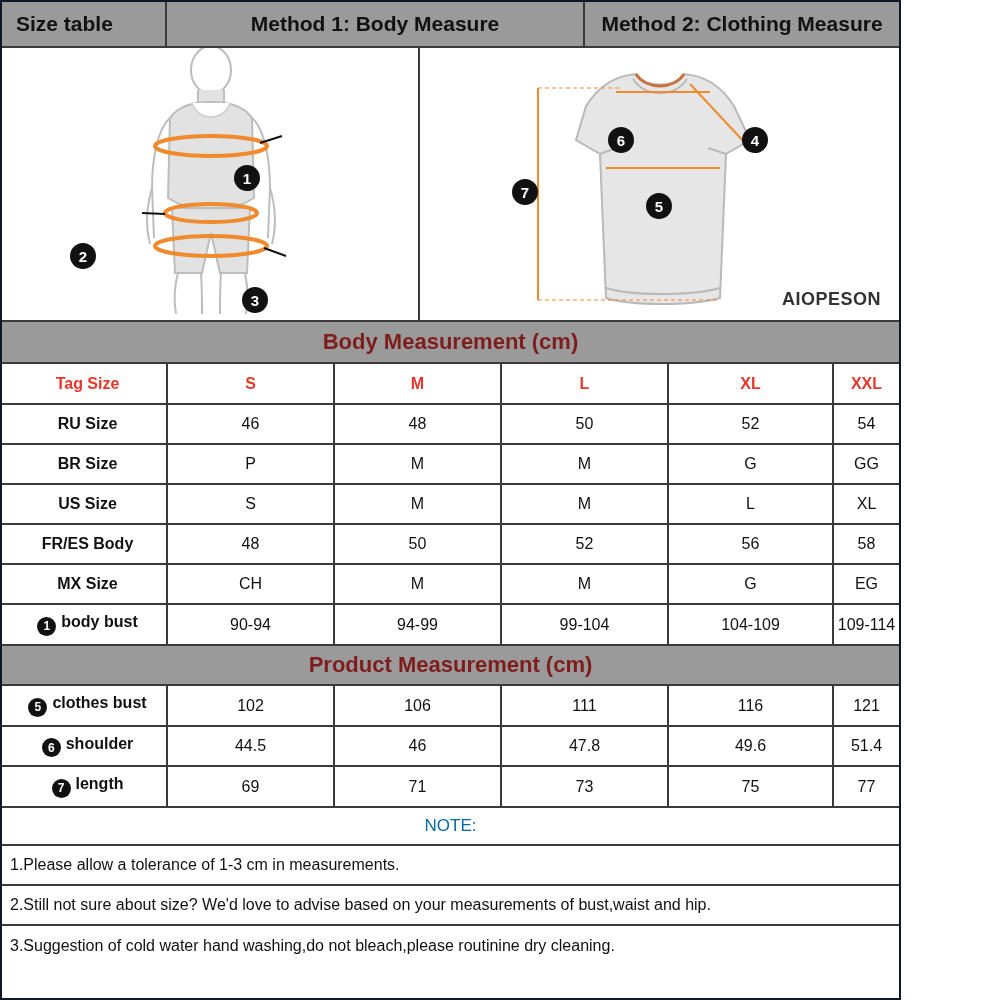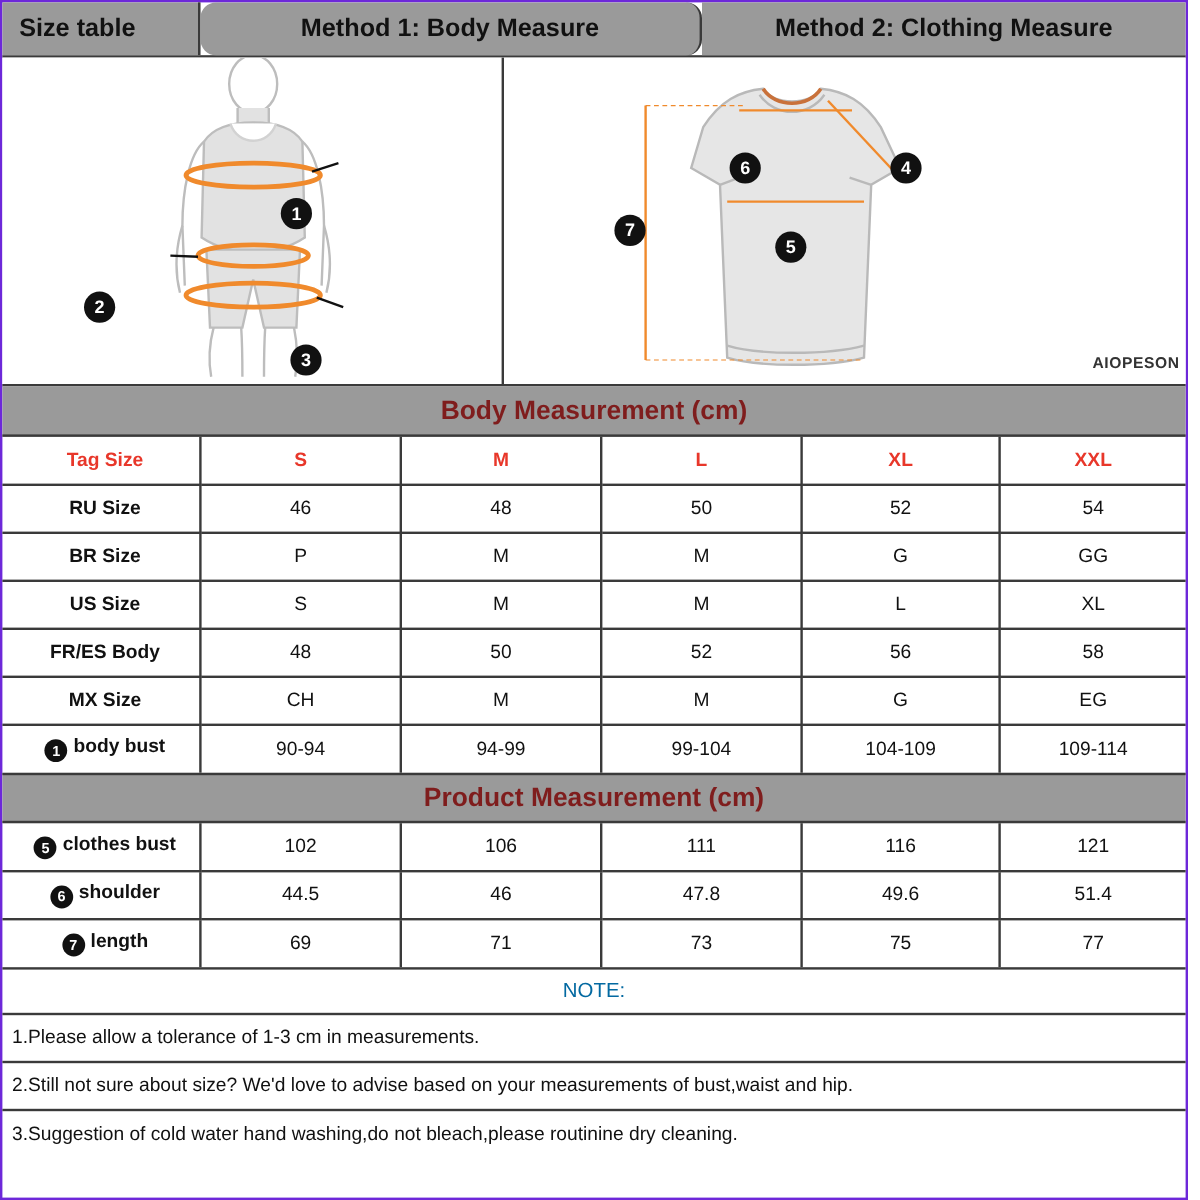--- a/index.html
+++ b/index.html
@@ -9,24 +9,24 @@
   }
   body {
     width: 1000px;
     height: 1000px;
     font-family: "Liberation Sans", sans-serif;
     color: #111111;
     overflow: hidden;
   }
 
   .sheet {
-    width: 990px;
+    width: 901px;
     height: 1000px;
     box-sizing: border-box;
-    border: 2px solid #6d28d9;
+    border: 2px solid #0f172a;
     display: flex;
     flex-direction: column;
   }
 
   
   .head-row {
     display: flex;
     height: 44px;
     border-bottom: 2px solid #3a3a3a;
     flex: 0 0 auto;
@@ -35,21 +35,21 @@
     display: flex;
     align-items: center;
     justify-content: center;
     background: #9a9a9a;
     color: #111;
     font-weight: bold;
     font-size: 21px;
     box-sizing: border-box;
   }
   .head-cell.c1 { width: 165px; border-right: 2px solid #3a3a3a; justify-content: flex-start; padding-left: 14px; font-size: 21px;}
-  .head-cell.c2 { width: 418px; border-right: 2px solid #3a3a3a; border-radius: 13px; }
+  .head-cell.c2 { width: 418px; border-right: 2px solid #3a3a3a; }
   .head-cell.c3 { flex: 1; }
 
   
   .illus-row {
     display: flex;
     height: 272px;
     border-bottom: 2px solid #3a3a3a;
     flex: 0 0 auto;
   }
   .illus-cell {
@@ -80,23 +80,23 @@
     color: #ffffff;
     font-size: 15px;
     font-weight: bold;
     display: flex;
     align-items: center;
     justify-content: center;
   }
 
   .brand-mark {
     position: absolute;
-    right: 5px;
+    right: 18px;
     bottom: 10px;
-    font-size: 13px;
+    font-size: 18px;
     font-weight: bold;
     letter-spacing: 0.5px;
     color: #333;
   }
 
   
   .section-bar {
     height: 42px;
     background: #9a9a9a;
     color: #7f1d1d;

